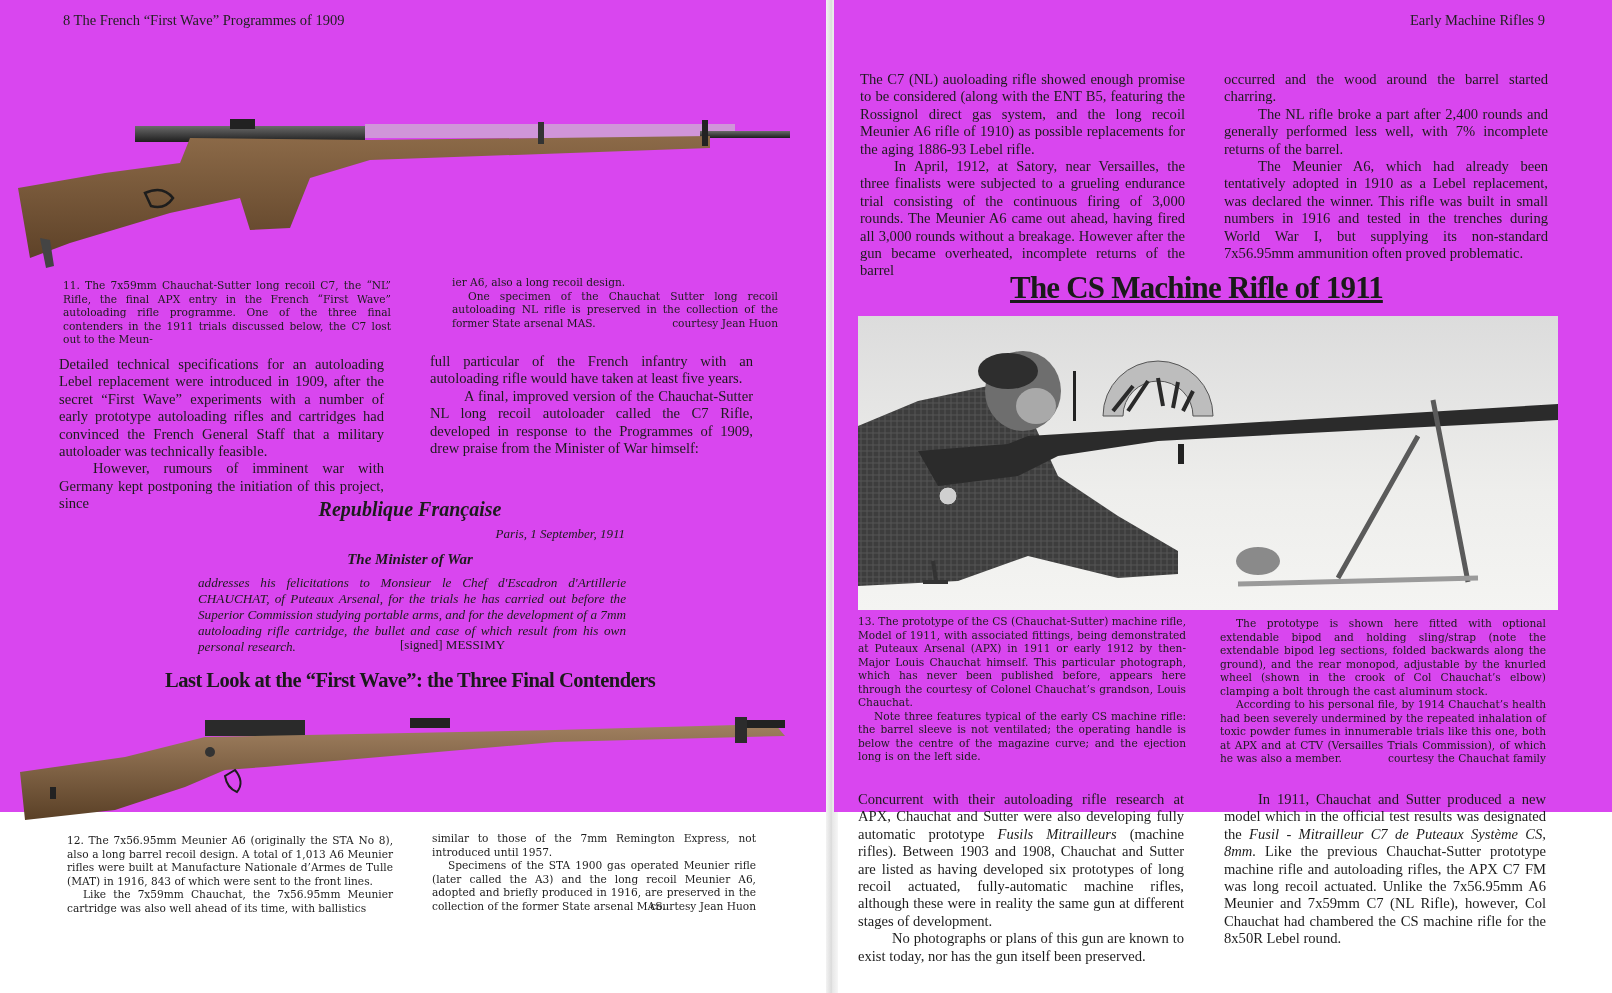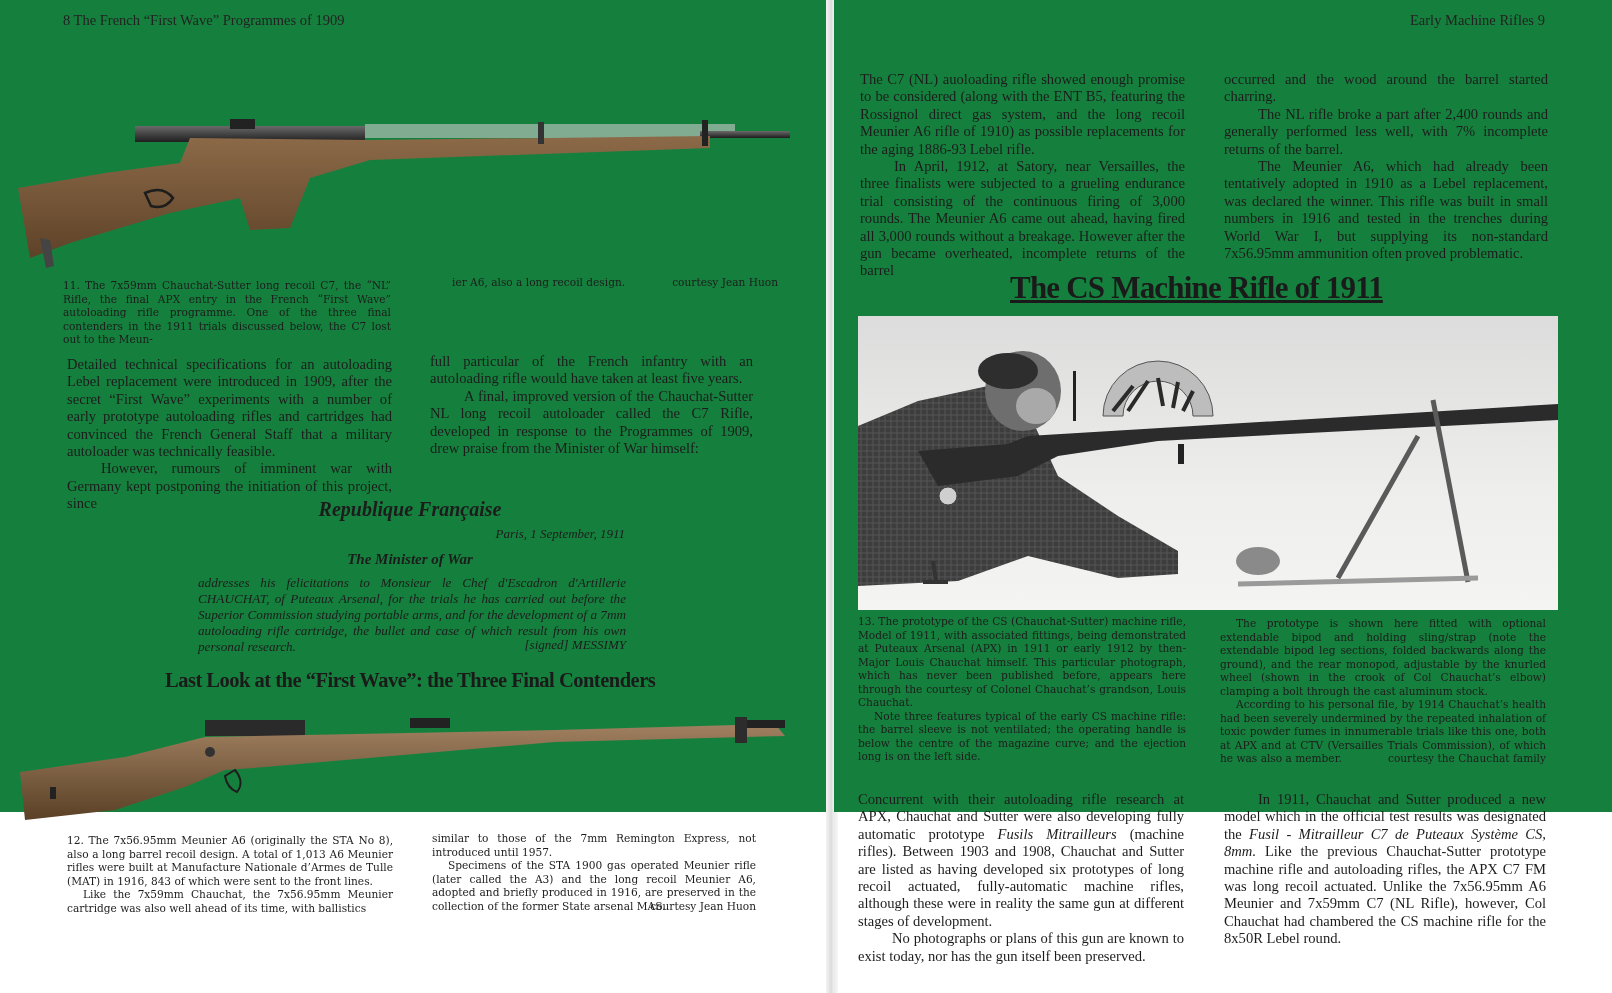--- a/index.html
+++ b/index.html
@@ -1,39 +1,39 @@
 <!DOCTYPE html>
 <html><head>
 <meta charset="utf-8">
 <style>
   html, body { margin:0; padding:0; }
   body { width:1612px; height:993px; background:#ffffff; position:relative; overflow:hidden;
          font-family:"Liberation Serif","DejaVu Serif",serif; color:#1c1c1c; }
-  .page { position:absolute; top:0; height:812px; background:#15803d; }
+  .page { position:absolute; top:0; height:812px; background:#d946ef; }
   .page.left { left:0; width:830px; }
   .page.right { left:834px; width:778px; }
   .gutter { position:absolute; left:826px; top:0; width:12px; height:993px;
             background:linear-gradient(90deg,#f3f3f3,#dcdcdc 45%,#e8e8e8 55%,#f6f6f6); }
   .abs { position:absolute; }
   .runhead { font-size:14.5px; top:12px; color:#222; white-space:nowrap; }
   .h1 { font-family:"Liberation Serif",serif; font-weight:bold; font-size:31px; letter-spacing:-0.8px;
         white-space:nowrap; color:#1a1a1a; }
   .h2 { font-weight:bold; font-size:20.5px; letter-spacing:-0.5px; white-space:nowrap; color:#1a1a1a; }
   .body { font-size:14.6px; line-height:17.4px; text-align:justify; }
   .body p { margin:0; }
   .body p.ind { text-indent:34px; }
   .cap { font-family:"DejaVu Serif",serif; font-size:10.6px; line-height:13.5px; text-align:justify; }
   .cap p { margin:0; }
   .cap p.ind { text-indent:16px; }
   .italic { font-style:italic; }
   .letter-title { font-style:italic; font-weight:bold; font-size:20px; text-align:center; }
   .letter-date { font-style:italic; font-size:13px; text-align:right; }
   .letter-sub { font-style:italic; font-weight:bold; font-size:15px; text-align:center; }
   .letter-text { font-style:italic; font-size:13.2px; line-height:16px; text-align:justify; }
-  .letter-sign { font-style:italic; font-size:13px; text-align:right; }
+  .letter-sign { font-size:13px; text-align:left; }
   .photo { position:absolute; }
 </style>
 </head>
 <body>
 
 <div class="page left">
   <div class="abs runhead" style="left:63px;">8  The French “First Wave” Programmes of 1909</div>
 
 
   <svg class="photo" style="left:10px; top:118px;" width="785" height="152" viewBox="0 0 785 152">
@@ -56,24 +56,25 @@
     <path d="M30 120 L36 150 L44 148 L40 122 Z" fill="#444"></path>
     <rect x="528" y="4" width="6" height="22" fill="#333"></rect>
     <rect x="692" y="2" width="6" height="26" fill="#222"></rect>
   </svg>
 
   <div class="abs cap" style="left:63px; top:279px; width:328px;">
     <p>11. The 7x59mm Chauchat-Sutter long recoil C7, the “NL” Rifle, the final APX entry in the French “First Wave” autoloading rifle programme. One of the three final contenders in the 1911 trials discussed below, the C7 lost out to the Meun-</p>
   </div>
   <div class="abs cap" style="left:452px; top:276px; width:326px;">
     <p>ier A6, also a long recoil design.</p>
+    <p class="ind">One specimen of the Chauchat Sutter long recoil autoloading NL rifle is preserved in the collection of the former State arsenal MAS.</p>
     <p style="text-align:right;margin-top:-13.5px;"><span>courtesy Jean Huon</span></p>
   </div>
 
-  <div class="abs body" style="left:67px; top:356px; width:325px;">
+  <div class="abs body" style="left:59px; top:356px; width:325px;">
     <p>Detailed technical specifications for an autoloading Lebel replacement were introduced in 1909, after the secret “First Wave” experiments with a number of early prototype autoloading rifles and cartridges had convinced the French General Staff that a military autoloader was technically feasible.</p>
     <p class="ind">However, rumours of imminent war with Germany kept postponing the initiation of this project, since</p>
   </div>
   <div class="abs body" style="left:430px; top:353px; width:323px;">
     <p>full particular of the French infantry with an autoloading rifle would have taken at least five years.</p>
     <p class="ind">A final, improved version of the Chauchat-Sutter NL long recoil autoloader called the C7 Rifle, developed in response to the Programmes of 1909, drew praise from the Minister of War himself:</p>
   </div>
 
   <div class="abs letter-title" style="left:180px; top:498px; width:460px;">Republique Française</div>
   <div class="abs letter-date" style="left:400px; top:526px; width:225px;">Paris, 1 September, 1911</div>

